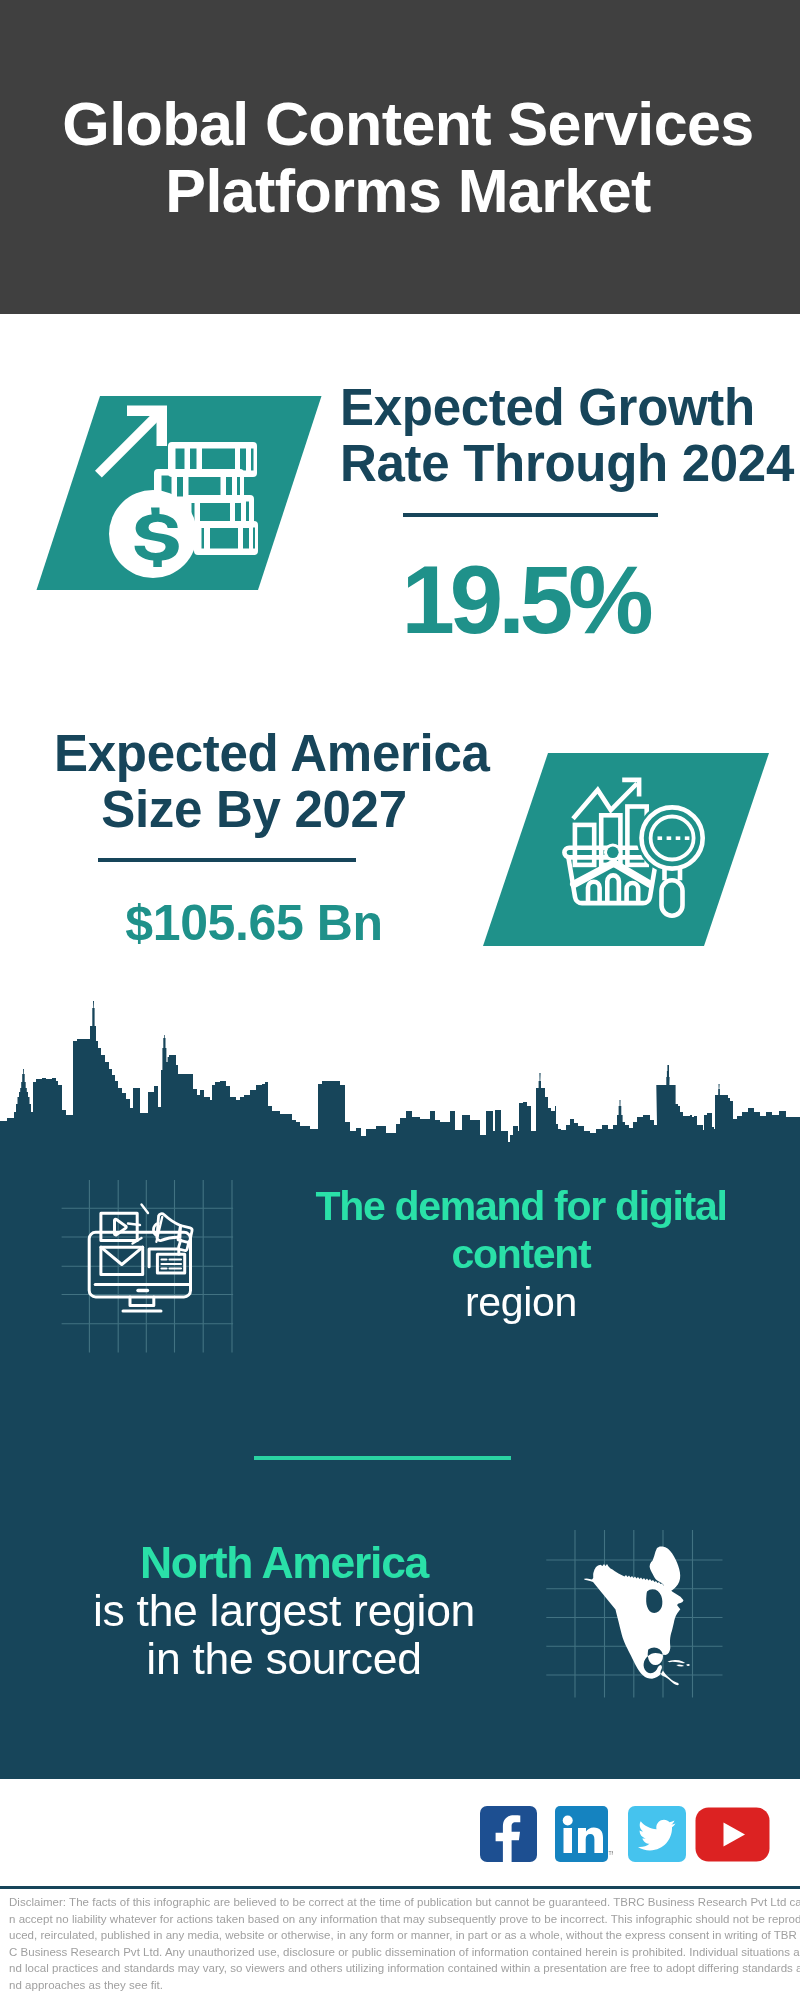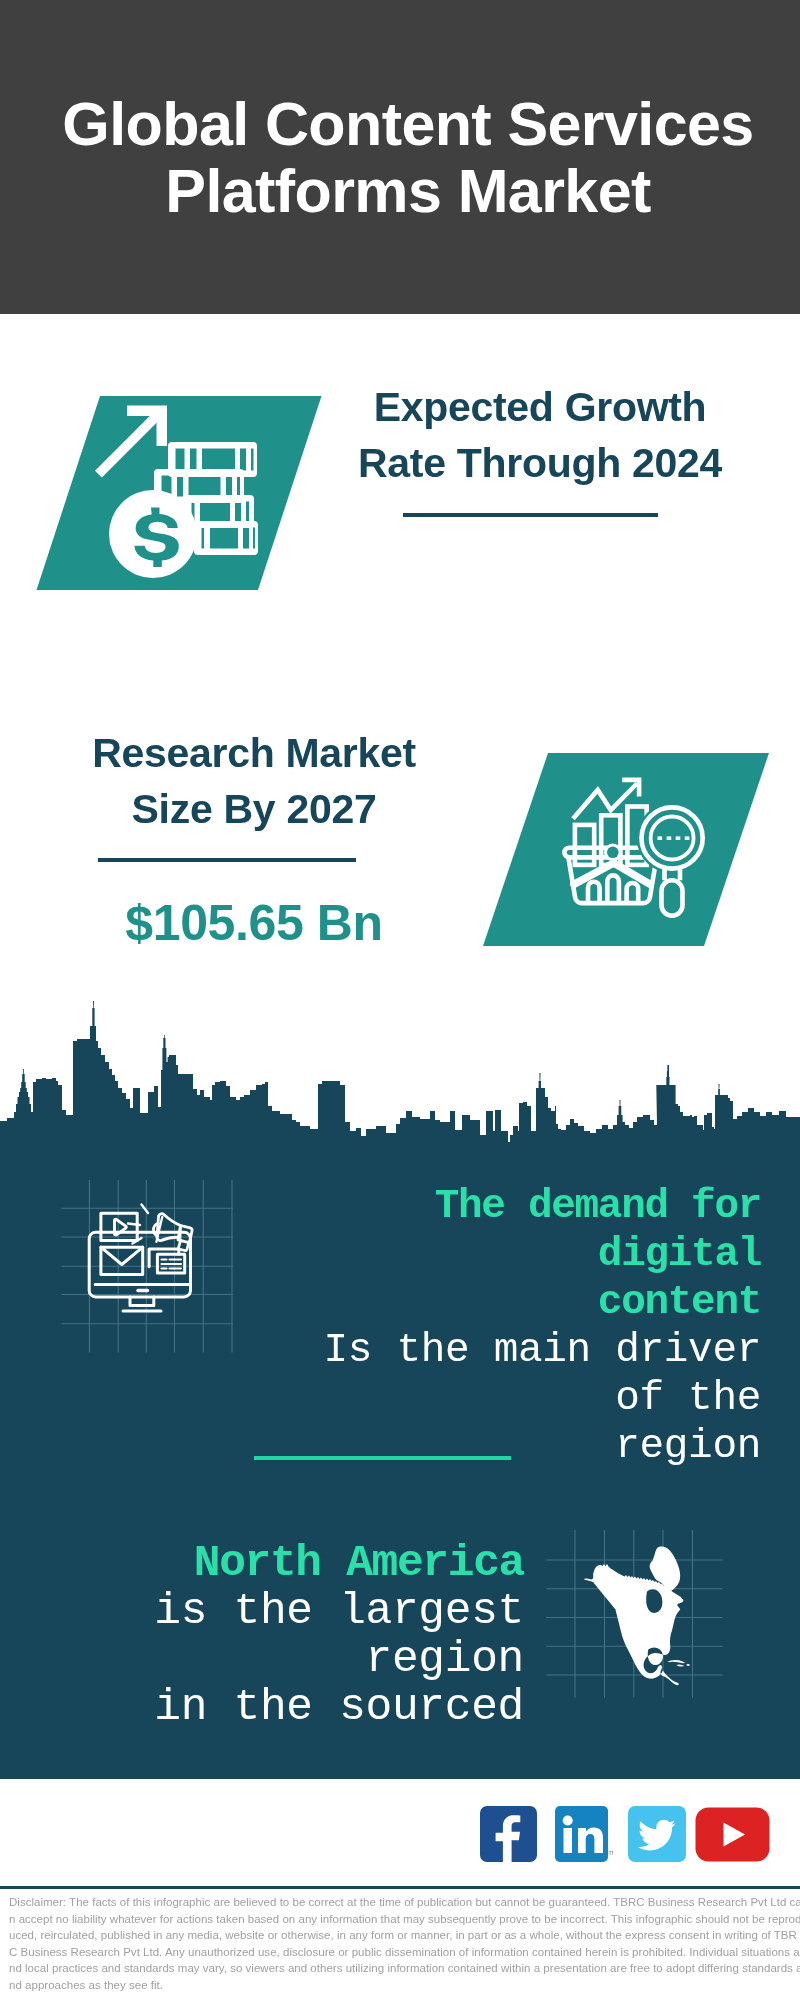--- a/index.html
+++ b/index.html
@@ -6,30 +6,30 @@
   body{width:800px;height:2000px;background:#ffffff;font-family:"Liberation Sans",sans-serif;
        overflow:hidden;}
   .page{position:relative;width:800px;height:2000px;background:#fff;}
 
   
   .header{position:absolute;left:0;top:0;width:800px;height:314px;background:#404040;}
   .header-title{position:absolute;left:8px;top:91px;width:800px;text-align:center;color:#ffffff;
     font-size:61px;font-weight:bold;line-height:66.5px;letter-spacing:-0.6px;}
 
   
-  .stat-head{position:absolute;font-weight:bold;color:#17455a;font-size:41px;line-height:55.5px;
+  .stat-head{position:absolute;font-weight:bold;color:#17455a;font-size:51px;line-height:55.5px;
              text-align:center;letter-spacing:-0.3px;white-space:nowrap;}
   .rule{position:absolute;height:4px;background:#17455a;}
   .stat-val{position:absolute;font-weight:bold;color:#1f918a;text-align:center;white-space:nowrap;}
 
   
   .darkbg{position:absolute;left:0;top:1148px;width:800px;height:631px;background:#17455a;}
   .skyline{position:absolute;left:0;top:998px;width:800px;height:156px;}
 
-  .msg{position:absolute;text-align:right;color:#ffffff;font-size:41px;line-height:48px;letter-spacing:-0.3px;font-family:Liberation Mono, monospace;}
+  .msg{position:absolute;text-align:center;color:#ffffff;font-size:41px;line-height:48px;letter-spacing:-0.3px;}
   .msg .hl{color:#2ae0a8;font-weight:bold;letter-spacing:-1.3px;}
   .mintrule{position:absolute;height:4px;background:#2ad3a2;}
 
   
   .src{position:absolute;color:#2e8269;font-size:16px;line-height:20.7px;}
   .sepline{position:absolute;left:0;width:800px;height:3px;background:#17455a;}
   .disclaimer{position:absolute;color:#a0a0a0;font-size:11.5px;line-height:16.6px;
               text-align:left;word-break:break-all;letter-spacing:0.02px;}
 </style>
 </head>
@@ -74,20 +74,21 @@
                q2.9,2 7.9,2 q4.7,0 7.3,-1.7 q2.5,-1.7 2.5,-4.3 q0,-2.3 -2,-3.6 q-2.1,-1.3 -7.7,-2.3
                l-5.5,-1 q-7.7,-1.3 -11.2,-4.1 q-3.6,-2.9 -3.6,-7.8 q0,-5.7 4.7,-9.4 q4.3,-3.4 11.4,-4.1 z"></path>
     </g>
   </svg>
 
   <div class="stat-head" style="left:340px;top:380px;width:400px;">
     <div>Expected Growth</div>
     <div>Rate Through 2024</div>
   </div>
   <div class="rule" style="left:403px;top:513px;width:255px;"></div>
+  <div class="stat-val" style="left:325px;top:552px;width:400px;font-size:96px;line-height:96px;letter-spacing:-5px;">19.5%</div>
 
   <svg style="position:absolute;left:470px;top:747px;width:310px;height:210px;" viewBox="0 0 310 210">
     <polygon points="78,6 299,6 234,199 13,199" fill="#1f918a"></polygon>
     <g fill="none" stroke="#ffffff" stroke-width="4.6" stroke-linejoin="miter" stroke-linecap="butt">
 
       <polyline points="103,71.8 127.7,42.9 140.8,63 167,36.5"></polyline>
       <polyline points="152.2,32.9 169.1,32.9 169.1,49.5"></polyline>
 
       <rect x="104.9" y="77.9" width="19.3" height="40"></rect>
       <rect x="131.2" y="68.3" width="19.2" height="49.6"></rect>
@@ -116,21 +117,21 @@
           <rect x="205.7" y="89.4" width="4.6" height="3.6"></rect>
           <rect x="214.8" y="89.4" width="4.6" height="3.6"></rect>
         </g>
         <path d="M194.5,121.7 v11.5 M210,121.7 v11.5"></path>
         <rect x="191.5" y="133.2" width="21" height="35.5" rx="10.5"></rect>
       </g>
     </g>
   </svg>
 
   <div class="stat-head" style="left:54px;top:726px;width:400px;">
-    <div>Research Market</div>
+    <div>Expected America</div>
     <div>Size By 2027</div>
   </div>
   <div class="rule" style="left:98px;top:858px;width:258px;"></div>
   <div class="stat-val" style="left:54px;top:888px;width:400px;font-size:50px;line-height:71px;letter-spacing:-0.4px;">$105.65 Bn</div>
 
   <div class="darkbg"></div>
   <svg class="skyline" viewBox="0 998 800 156">
     <path fill="#17455a" d="M0,1152 L0,1121 L7,1121 L7,1118 L14,1118 L14,1112 L16,1112 L16,1104 L17.5,1104 L17.5,1097 L19,1097 L19,1092 L20.2,1092 L20.2,1088 L21.2,1088 L21.2,1082 L22.2,1082 L22.2,1074 L23.1,1074 L23,1069 L23.9,1069 L23.8,1074 L24.7,1074 L24.7,1082 L25.7,1082 L25.7,1088 L26.8,1088 L26.8,1092 L28,1092 L28,1097 L29.5,1097 L29.5,1104 L31,1104 L31,1112 L33,1112 L33,1082 L36,1082 L36,1079 L42,1079 L42,1078 L46,1078 L46,1079 L52,1079 L52,1078 L56,1078 L56,1081 L58,1081 L58,1085 L62,1085 L62,1110 L66,1110 L66,1115 L73,1115 L73,1041 L77,1041 L77,1039 L90,1039 L90,1026 L92.3,1026 L92.3,1008 L93.2,1008 L93,1001 L94,1001 L93.8,1008 L94.6,1008 L94.6,1026 L96,1026 L96,1041 L98,1041 L98,1048 L101,1048 L101,1055 L105,1055 L105,1062 L109,1062 L109,1069 L112,1069 L112,1075 L115,1075 L115,1081 L118,1081 L118,1088 L122,1088 L122,1093 L126,1093 L126,1099 L130,1099 L130,1108 L133,1108 L133,1088 L140,1088 L140,1113 L148,1113 L148,1092 L154,1092 L154,1086 L158,1086 L158,1107 L161,1107 L161,1070 L162.4,1070 L162.4,1048 L163.3,1048 L163.3,1038 L164,1038 L164,1035 L164.7,1035 L164.7,1038 L165.5,1038 L165.5,1048 L166.4,1048 L166.4,1062 L167.6,1062 L167.6,1057 L169,1057 L169,1055 L176,1055 L176,1065 L178,1065 L178,1074 L193,1074 L193,1089 L197,1089 L197,1095 L200,1095 L200,1090 L204,1090 L204,1097 L210,1097 L210,1100 L212,1100 L212,1085 L215,1085 L215,1082 L220,1082 L220,1081 L226,1081 L226,1086 L230,1086 L230,1097 L236,1097 L236,1100 L240,1100 L240,1097 L244,1097 L244,1095 L250,1095 L250,1090 L256,1090 L256,1085 L262,1085 L262,1084 L265,1084 L265,1082 L268,1082 L268,1106 L272,1106 L272,1111 L280,1111 L280,1114 L292,1114 L292,1120 L296,1120 L296,1122 L300,1122 L300,1126 L310,1126 L310,1129 L318,1129 L318,1084 L322,1084 L322,1081 L340,1081 L340,1085 L345,1085 L345,1122 L350,1122 L350,1131 L356,1131 L356,1128 L361,1128 L361,1136 L366,1136 L366,1129 L376,1129 L376,1126 L386,1126 L386,1133 L396,1133 L396,1124 L400,1124 L400,1118 L406,1118 L406,1111 L412,1111 L412,1117 L420,1117 L420,1119 L430,1119 L430,1111 L435,1111 L435,1120 L440,1120 L440,1122 L450,1122 L450,1111 L455,1111 L455,1130 L462,1130 L462,1115 L470,1115 L470,1120 L480,1120 L480,1135 L486,1135 L486,1111 L493,1111 L493,1131 L495,1131 L495,1110 L501,1110 L501,1131 L508,1131 L508,1142 L510,1142 L510,1135 L513,1135 L513,1126 L518,1126 L518,1131 L519,1131 L519,1103 L523,1103 L523,1102 L527,1102 L527,1106 L531,1106 L531,1131 L536,1131 L536,1088 L538.6,1088 L538.6,1081 L539.6,1081 L539.4,1073 L540.6,1073 L540.3,1081 L541,1081 L541,1088 L542,1088 L542,1088 L545,1088 L545,1097 L548,1097 L548,1108 L551,1108 L551,1111 L555,1111 L555,1106 L556,1106 L556,1124 L558,1124 L558,1129 L561,1129 L561,1130 L566,1130 L566,1125 L570,1125 L570,1119 L574,1119 L574,1123 L578,1123 L578,1126 L584,1126 L584,1131 L590,1131 L590,1133 L596,1133 L596,1129 L602,1129 L602,1125 L608,1125 L608,1129 L613,1129 L613,1125 L617,1125 L617,1115 L618.6,1115 L618.6,1106 L619.6,1106 L619.5,1100 L620.5,1100 L620.4,1106 L621.3,1106 L621.3,1115 L622.6,1115 L622.6,1122 L625,1122 L625,1125 L629,1125 L629,1128 L633,1128 L633,1122 L637,1122 L637,1117 L643,1117 L643,1115 L650,1115 L650,1120 L654,1120 L654,1125 L657,1125 L656.3,1085 L666.3,1085 L666.3,1077 L666.9,1077 L666.9,1071 L667.4,1071 L667.4,1065 L669,1065 L669,1077 L669.6,1077 L669.4,1085 L675.6,1085 L675.6,1104 L678,1104 L678,1106 L680,1106 L680,1112 L683,1112 L683,1116 L690,1116 L690,1115 L692,1115 L692,1117 L694,1117 L694,1116 L697,1116 L697,1125 L703,1125 L703,1130 L704,1130 L704,1115 L707,1115 L707,1113 L712,1113 L712,1127 L714,1127 L714,1129 L715,1129 L715,1095 L718.2,1095 L718.2,1089 L718.7,1089 L718.5,1084 L719.6,1084 L719.3,1089 L719.9,1089 L719.9,1095 L728,1095 L728,1098 L730,1098 L730,1101 L733,1101 L733,1119 L737,1119 L737,1116 L742,1116 L742,1112 L748,1112 L748,1108 L754,1108 L754,1112 L760,1112 L760,1116 L766,1116 L766,1112 L772,1112 L772,1115 L779,1115 L779,1111 L786,1111 L786,1117 L800,1117 L800,1152 Z"></path>
   </svg>
 
@@ -170,21 +171,20 @@
           <path d="M81.5,24.5 L88,33"></path>
           <path d="M68,43.5 L80,45"></path>
           <path d="M72.5,63.5 L81.5,58"></path>
         </g>
       </g>
     </g>
   </svg>
   <div class="msg" style="left:281px;top:1182px;width:480px;">
     <div class="hl">The demand for digital</div>
     <div class="hl">content</div>
-    <div>Is the main driver of the</div>
     <div>region</div>
   </div>
   <div class="mintrule" style="left:254px;top:1456px;width:257px;"></div>
 
   <div class="msg" style="left:44px;top:1539px;width:480px;font-size:44.5px;line-height:48px;">
     <div class="hl">North America</div>
     <div>is the largest region</div>
     <div>in the sourced</div>
   </div>
   <svg style="position:absolute;left:545px;top:1500px;width:180px;height:200px;" viewBox="0 0 180 200">

